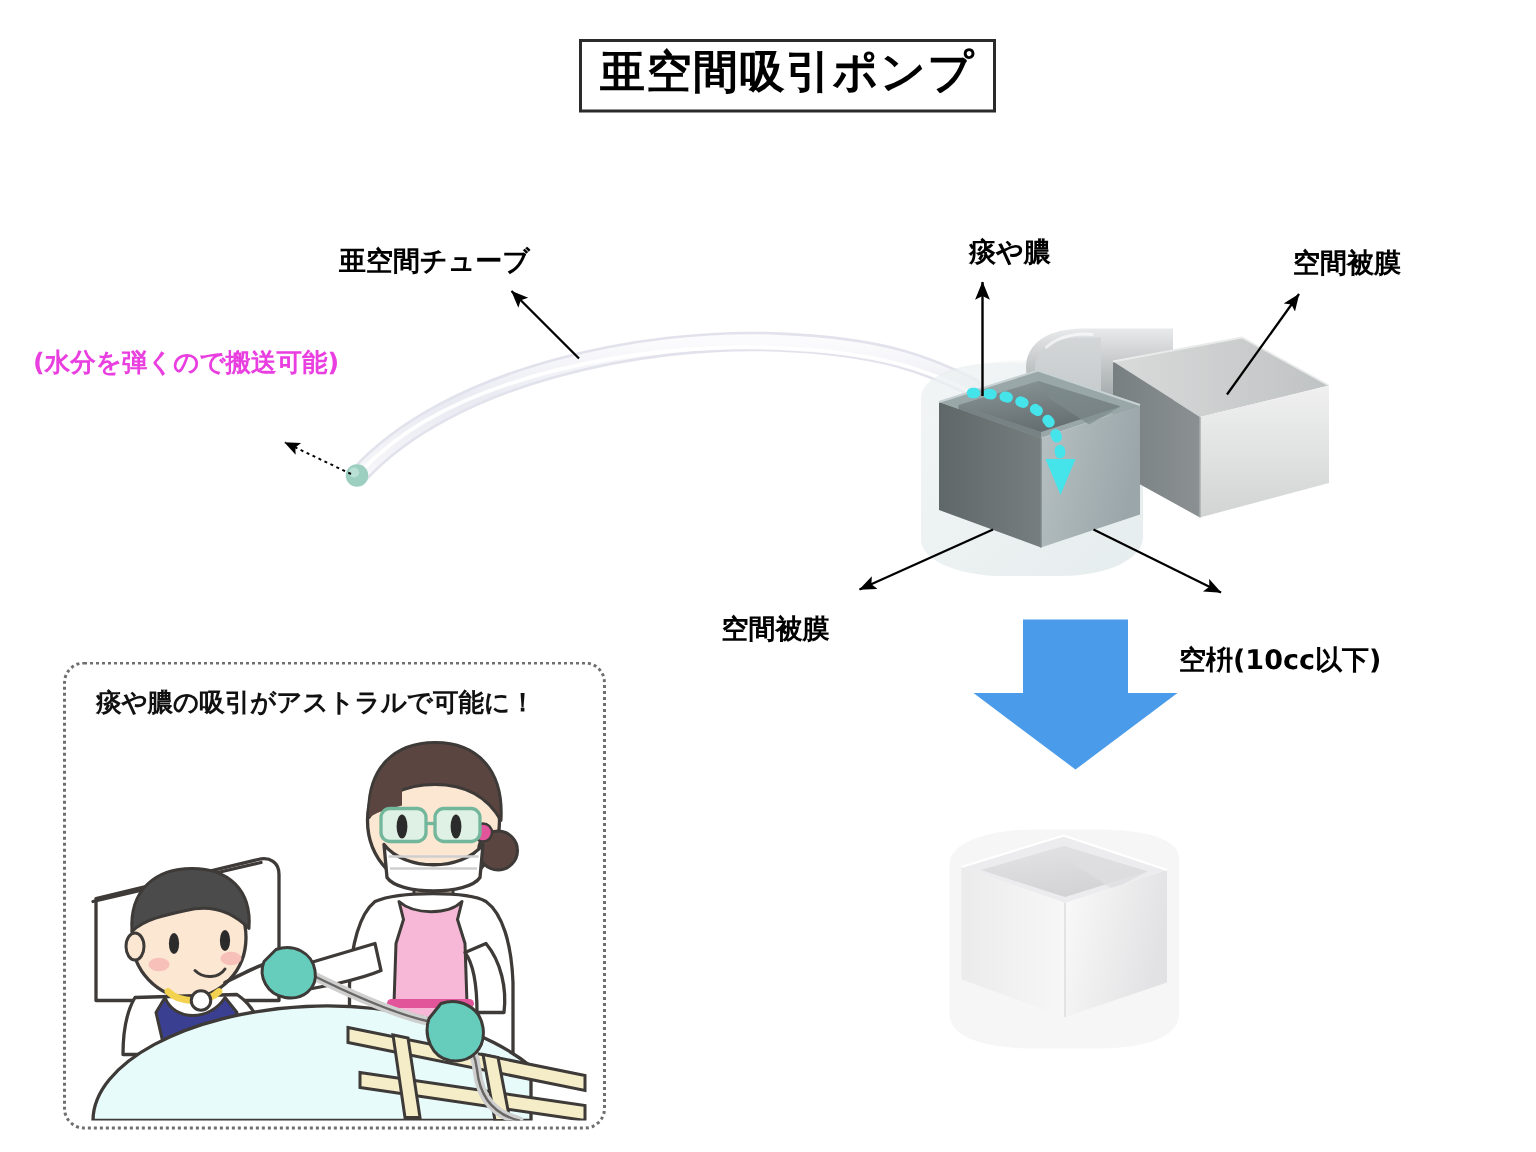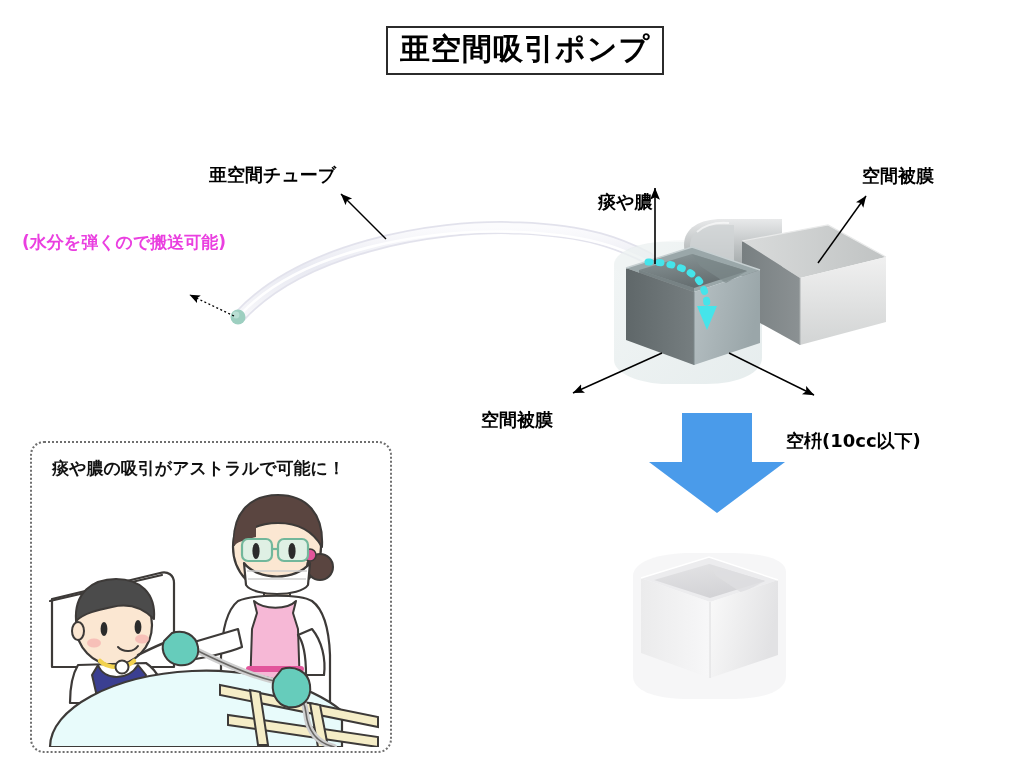--- a/index.html
+++ b/index.html
@@ -49,39 +49,39 @@
     line-height: 1.3;
   }
   .label-magenta {
     font-size: 17px;
     font-weight: bold;
     color: #ea3fe0;
     line-height: 1.45;
     white-space: nowrap;
   }
 
-  #label-tube        { left: 209px; top: 163px; }
-  #label-sputum      { left: 598px; top: 157px; margin-top: 33px; }
+  #label-tube        { left: 226px; top: 163px; }
+  #label-sputum      { left: 646px; top: 157px; }
   #label-vacuum-pump { left: 862px; top: 164px; }
   #label-membrane    { left: 481px; top: 392px; margin-top: 16px; }
   #label-masu        { left: 786px; top: 429px; }
   #label-coating     { left: 22px;  top: 230px; }
   #label-discharge   { left: 626px; top: 531px; }
 
   
   #art {
     left: 0; top: 0;
     width: 1024px;
     height: 768px;
     pointer-events: none;
   }
 
   
   #inset-panel {
-    left: 30px;
+    left: 42px;
     top: 441px;
     width: 362px;
     height: 312px;
     border: 2px dotted #6f6f6f;
     border-radius: 14px;
     background: #ffffff;
     box-sizing: border-box;
   }
   #inset-caption {
     position: absolute;

